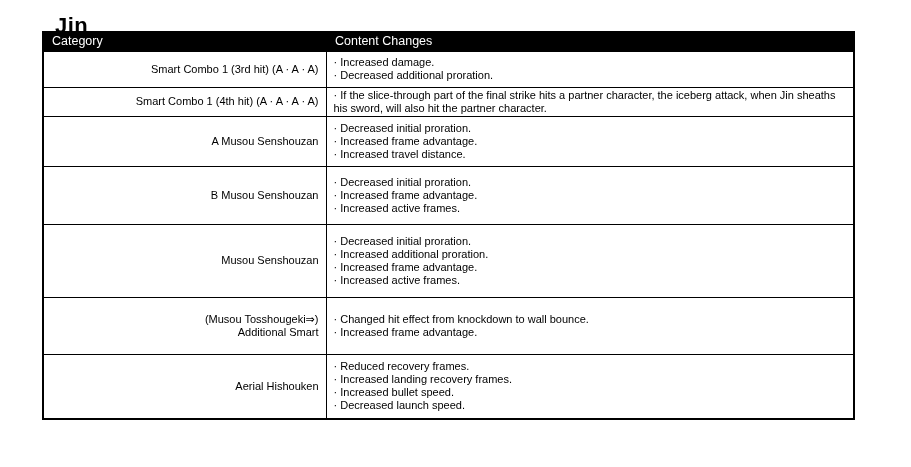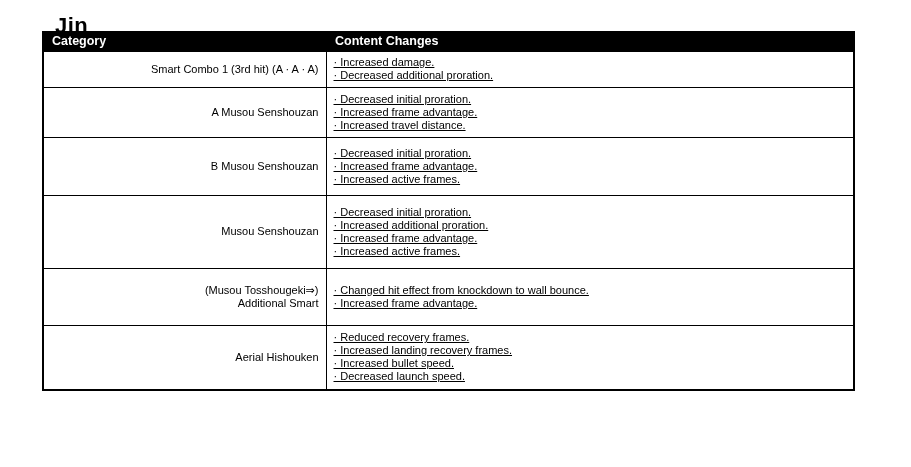--- a/index.html
+++ b/index.html
@@ -33,39 +33,39 @@
     border-collapse: collapse;
     table-layout: fixed;
     border: 2px solid #000000;
   }
   col.col-category { width: 283px; }
   col.col-changes  { width: 528px; }
   table.changes-table thead th {
     background: #000000;
     color: #ffffff;
     font-size: 12.5px;
-    font-weight: 700;
+    font-weight: 400;
     text-align: left;
     height: 18px;
     padding: 1px 8px 2px 8px;
     border: 2px solid #000000;
     box-sizing: border-box;
     white-space: nowrap;
   }
   table.changes-table tbody td {
     border: 1.5px solid #000000;
     font-size: 11px;
     line-height: 13px;
     vertical-align: middle;
     padding: 1px 7px;
     box-sizing: border-box;
     background: #ffffff;
   }
   td.category-cell { padding-left: 8px; text-align: right; }
-  td.changes-cell  { padding-left: 7px; text-decoration: underline; }
+  td.changes-cell  { padding-left: 7px; }
   .category-line, .change-line {
     font-size: 11px;
     line-height: 13px;
     color: #000000;
   }
 </style>
 </head>
 <body>
 
 <h1 class="page-title">Jin</h1>
@@ -82,20 +82,28 @@
     </tr>
   </thead>
   <tbody>
       <tr style="height: 36px;">
         <td class="category-cell">
           <div class="category-line">Smart Combo 1 (3rd hit) (A · A · A)</div>
         </td>
         <td class="changes-cell">
           <div class="change-line">· Increased damage.</div>
           <div class="change-line">· Decreased additional proration.</div>
+        </td>
+      </tr>
+      <tr style="height: 27px;">
+        <td class="category-cell">
+          <div class="category-line">Smart Combo 1 (4th hit) (A · A · A · A)</div>
+        </td>
+        <td class="changes-cell">
+          <div class="change-line">· If the slice-through part of the final strike hits a partner character, the iceberg attack, when Jin sheaths his sword, will also hit the partner character.</div>
         </td>
       </tr>
       <tr style="height: 50px;">
         <td class="category-cell">
           <div class="category-line">A Musou Senshouzan</div>
         </td>
         <td class="changes-cell">
           <div class="change-line">· Decreased initial proration.</div>
           <div class="change-line">· Increased frame advantage.</div>
           <div class="change-line">· Increased travel distance.</div>

